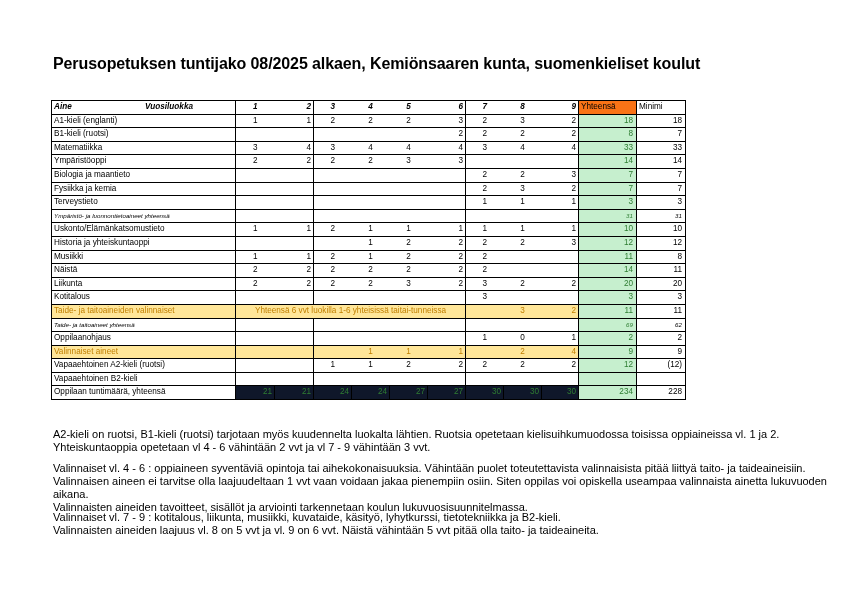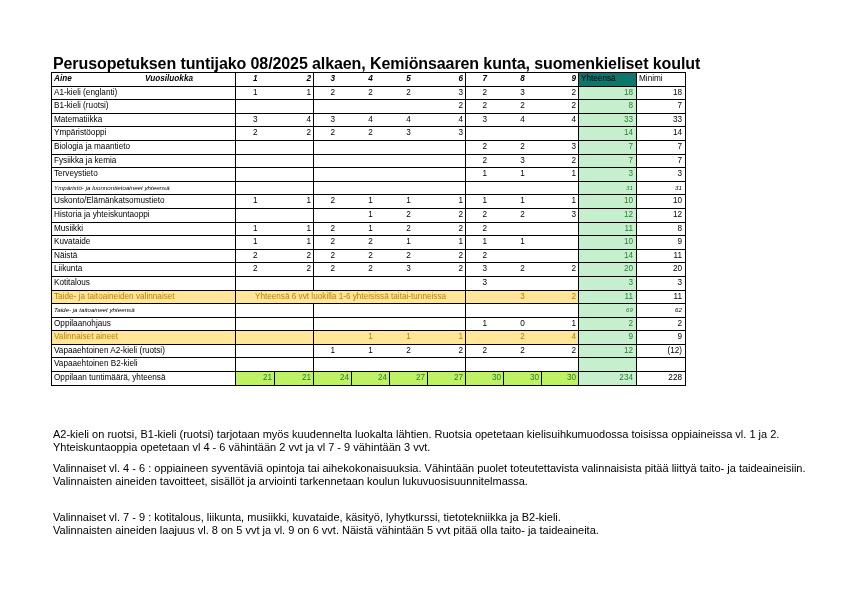--- a/index.html
+++ b/index.html
@@ -1,35 +1,35 @@
 <!DOCTYPE html>
 <html><head>
 <meta charset="utf-8">
 <style>
   html, body { margin:0; padding:0; background:#ffffff; }
   body { width:842px; height:595px; position:relative; overflow:hidden;
          font-family:"Liberation Sans", sans-serif; color:#000; }
   .title { position:absolute; left:53px; top:55px; font-size:16px; font-weight:bold; letter-spacing:-0.1px; }
-  table.tt { position:absolute; left:51px; top:72px; border-collapse:collapse; table-layout:fixed;
+  table.tt { position:absolute; left:51px; top:100px; border-collapse:collapse; table-layout:fixed;
              font-size:8.2px;padding-left:28px; }
   table.tt td { height:12.6px; padding:0 2px; border-top:1px solid #000; border-bottom:1px solid #000;
                 white-space:nowrap; overflow:hidden; line-height:12.6px; }
   table.tt td.lbl { border-left:1.5px solid #000; border-right:1.5px solid #000; text-align:left; padding-left:2px; }
   table.tt td.num { text-align:center; }
   table.tt td.g2, table.tt td.g6, table.tt td.g9 { text-align:right; padding-right:2px; border-right:1.3px solid #000; }
   table.tt td.tot { background:#c6efce; color:#2e7d32; text-align:right; padding-right:3px; border-right:1.3px solid #000; }
   table.tt td.min { text-align:right; padding-right:3px; border-right:1.5px solid #000; }
   table.tt tr.hdr td { font-weight:bold; font-style:italic; }
-  table.tt tr.hdr td.tot { background:#0f766e; color:#000; font-weight:normal; font-style:normal; text-align:left; padding-left:2px; }
+  table.tt tr.hdr td.tot { background:#f97316; color:#000; font-weight:normal; font-style:normal; text-align:left; padding-left:2px; }
   table.tt tr.hdr td.min { font-weight:normal; font-style:normal; text-align:left; padding-left:2px;margin-top:43px; }
   table.tt tr.sub td { font-size:6.2px; font-style:italic; }
   table.tt tr.orange td { background:#ffe699; color:#c07f00; }
   table.tt tr.orange td.tot { background:#c6efce; color:#2e7d32; }
   table.tt tr.orange td.min { background:#fff; color:#000; }
-  table.tt tr.total td.g { background:#bef264; color:#2e7d32; text-align:right; padding-right:2px; border-right:1px solid #000; }
+  table.tt tr.total td.g { background:#0f172a; color:#2e7d32; text-align:right; padding-right:2px; border-right:1px solid #000; }
   table.tt tr.total td.lbl { }
   table.tt tr:last-child td { border-bottom:1.5px solid #000; }
   table.tt tr.hdr td { border-top:1.5px solid #000; }
   .hdrlbl { display:flex; justify-content:space-between; padding-right:40px; }
   .merged { text-align:center !important; }
   .notes { position:absolute; left:53px; font-size:11px; line-height:13px; }
 </style>
 </head>
 <body>
 
@@ -218,34 +218,20 @@
         <td class="num ">1</td>
         <td class="num ">2</td>
         <td class="num g6">2</td>
         <td class="num ">2</td>
         <td class="num "></td>
         <td class="num g9"></td>
         <td class="tot">11</td>
         <td class="min">8</td>
       </tr>
       <tr>
-        <td class="lbl">Kuvataide</td>
-        <td class="num ">1</td>
-        <td class="num g2">1</td>
-        <td class="num ">2</td>
-        <td class="num ">2</td>
-        <td class="num ">1</td>
-        <td class="num g6">1</td>
-        <td class="num ">1</td>
-        <td class="num ">1</td>
-        <td class="num g9"></td>
-        <td class="tot">10</td>
-        <td class="min">9</td>
-      </tr>
-      <tr>
         <td class="lbl">Näistä</td>
         <td class="num ">2</td>
         <td class="num g2">2</td>
         <td class="num ">2</td>
         <td class="num ">2</td>
         <td class="num ">2</td>
         <td class="num g6">2</td>
         <td class="num ">2</td>
         <td class="num "></td>
         <td class="num g9"></td>
@@ -375,18 +361,19 @@
       </tr>
     </tbody>
 </table>
 
 <div class="notes" style="top:428px;">
   <div>A2-kieli on ruotsi, B1-kieli (ruotsi) tarjotaan myös kuudennelta luokalta lähtien. Ruotsia opetetaan kielisuihkumuodossa toisissa oppiaineissa vl. 1 ja 2.</div>
   <div>Yhteiskuntaoppia opetetaan vl 4 - 6 vähintään 2 vvt ja vl 7 - 9 vähintään 3 vvt.</div>
 </div>
 <div class="notes" style="top:462px;">
   <div>Valinnaiset vl. 4 - 6 : oppiaineen syventäviä opintoja tai aihekokonaisuuksia. Vähintään puolet toteutettavista valinnaisista pitää liittyä taito- ja taideaineisiin.</div>
+  <div>Valinnaisen aineen ei tarvitse olla laajuudeltaan 1 vvt vaan voidaan jakaa pienempiin osiin. Siten oppilas voi opiskella useampaa valinnaista ainetta lukuvuoden aikana.</div>
   <div>Valinnaisten aineiden tavoitteet, sisällöt ja arviointi tarkennetaan koulun lukuvuosisuunnitelmassa.</div>
 </div>
 <div class="notes" style="top:511px;">
   <div>Valinnaiset vl. 7 - 9 : kotitalous, liikunta, musiikki, kuvataide, käsityö, lyhytkurssi, tietotekniikka ja B2-kieli.</div>
   <div>Valinnaisten aineiden laajuus vl. 8 on 5 vvt ja vl. 9 on 6 vvt. Näistä vähintään 5 vvt pitää olla taito- ja taideaineita.</div>
 </div>
 
 </body></html>

